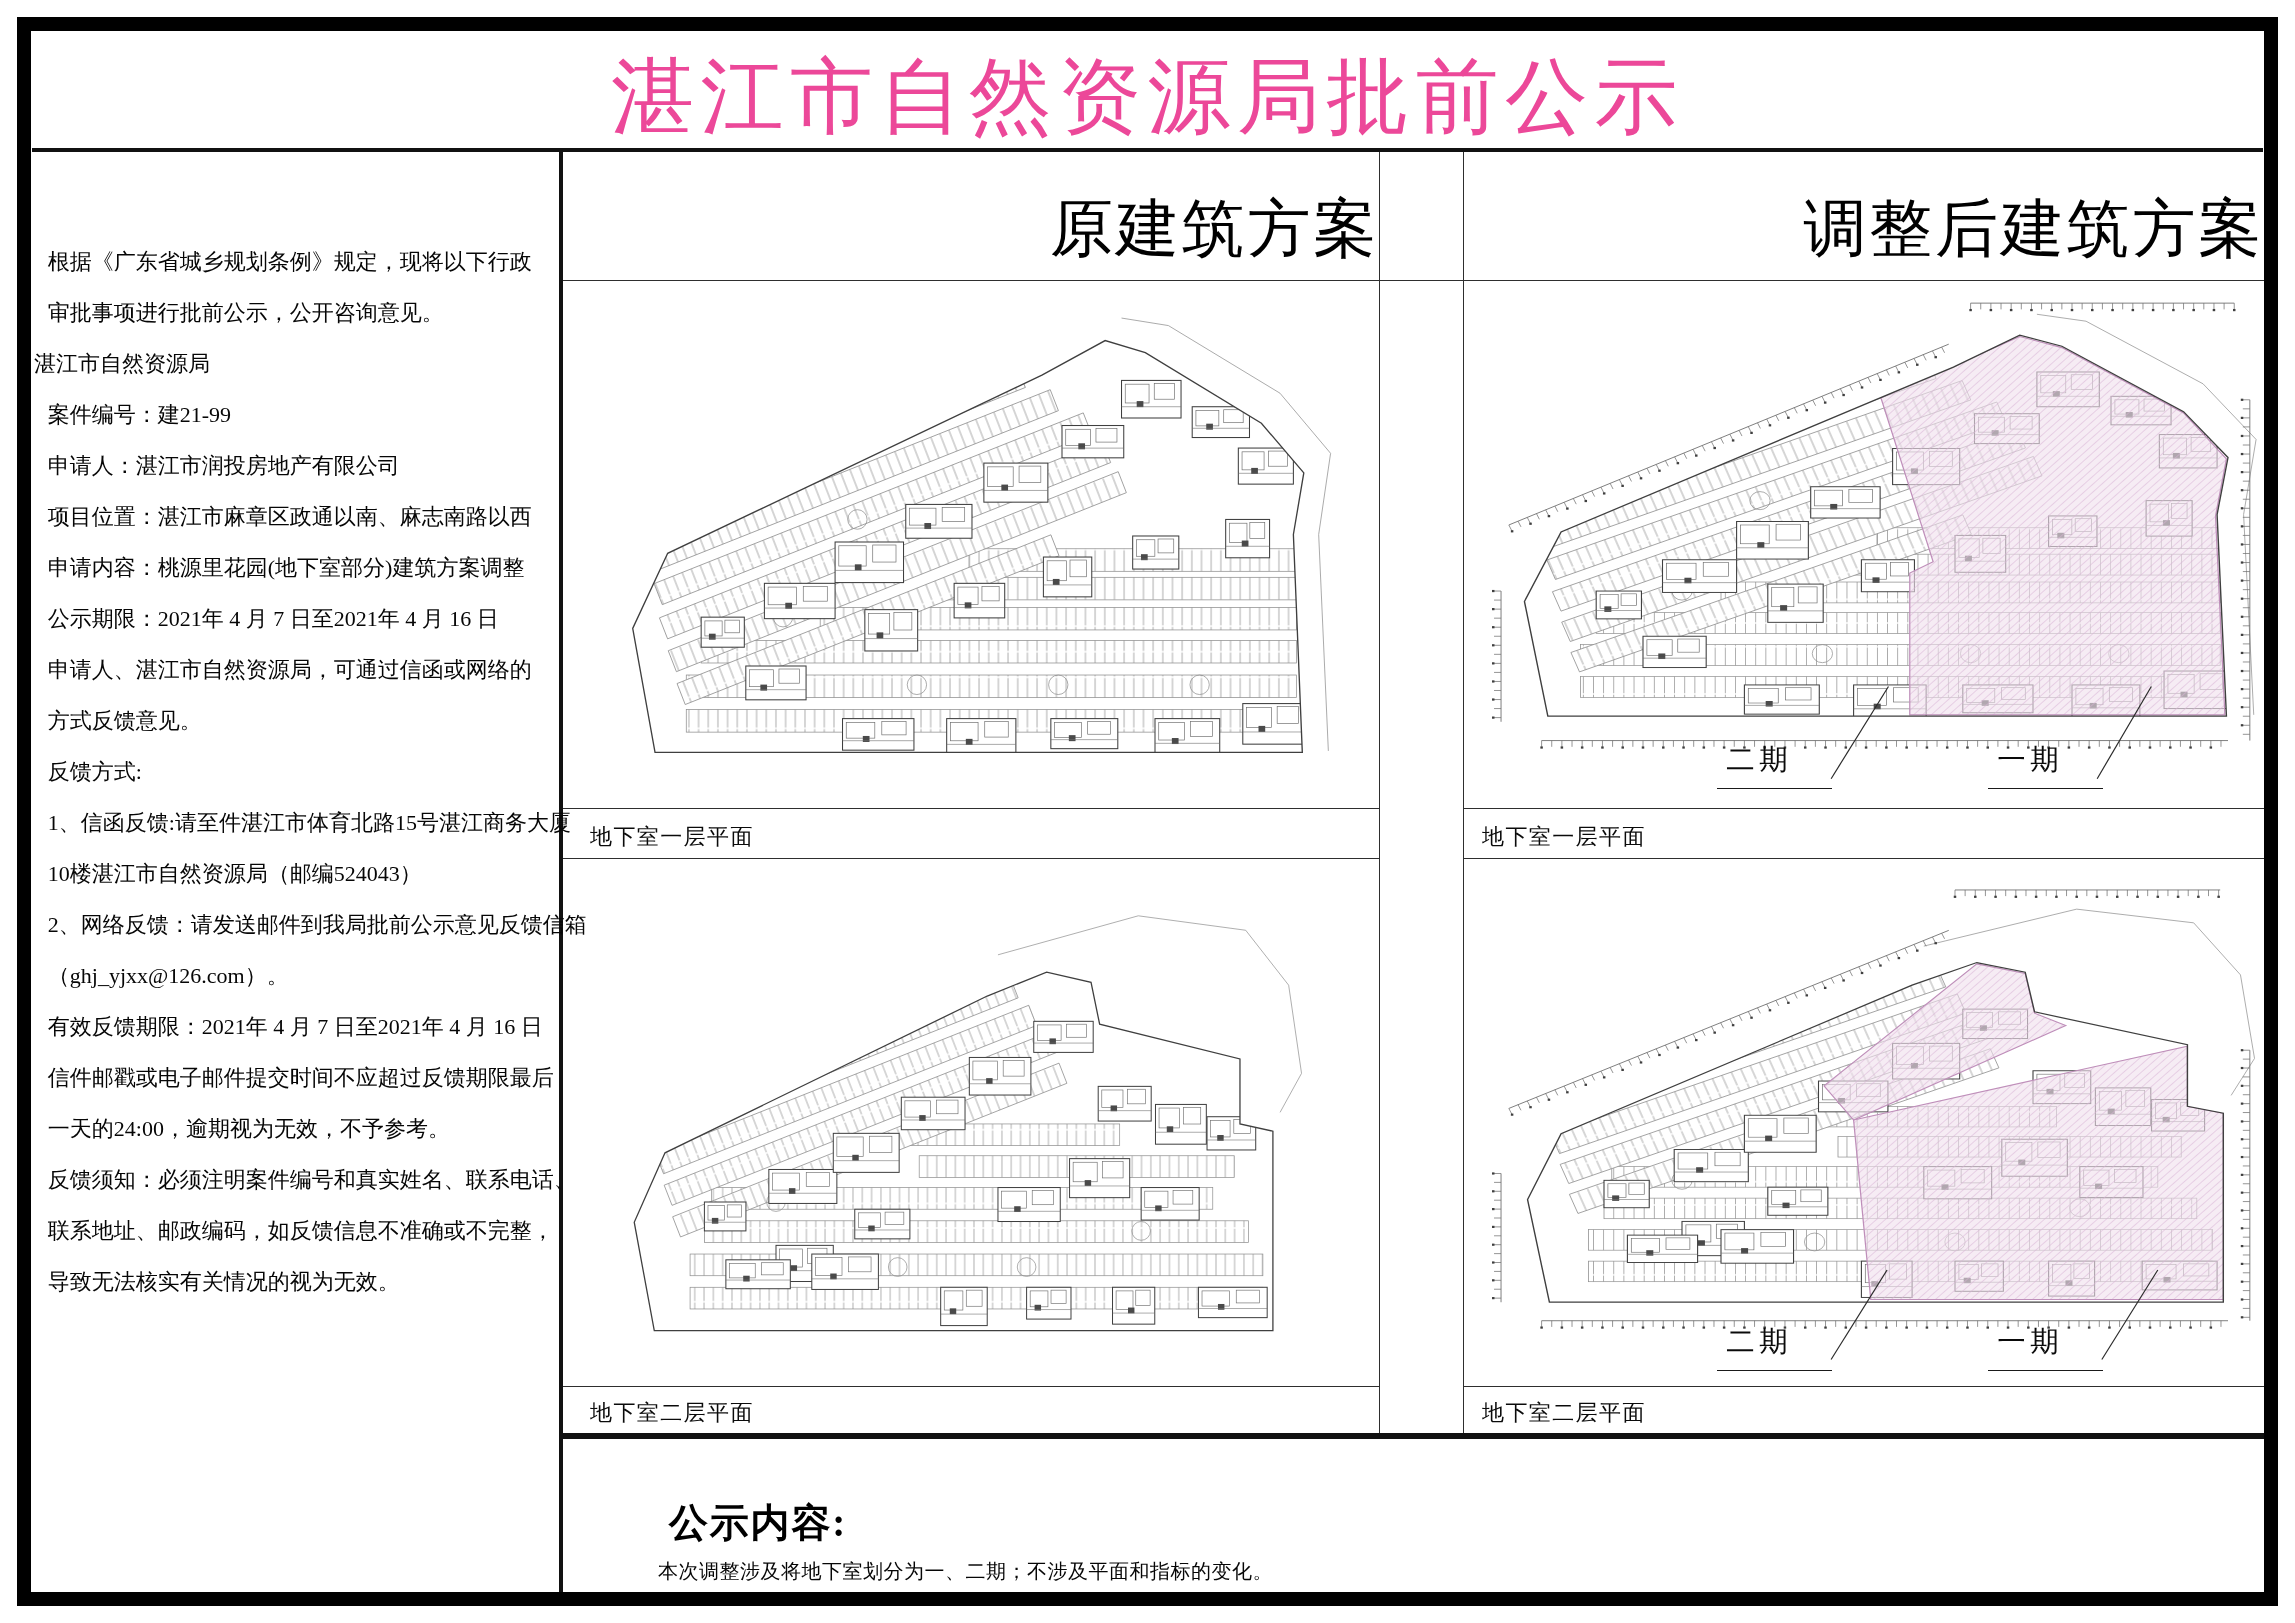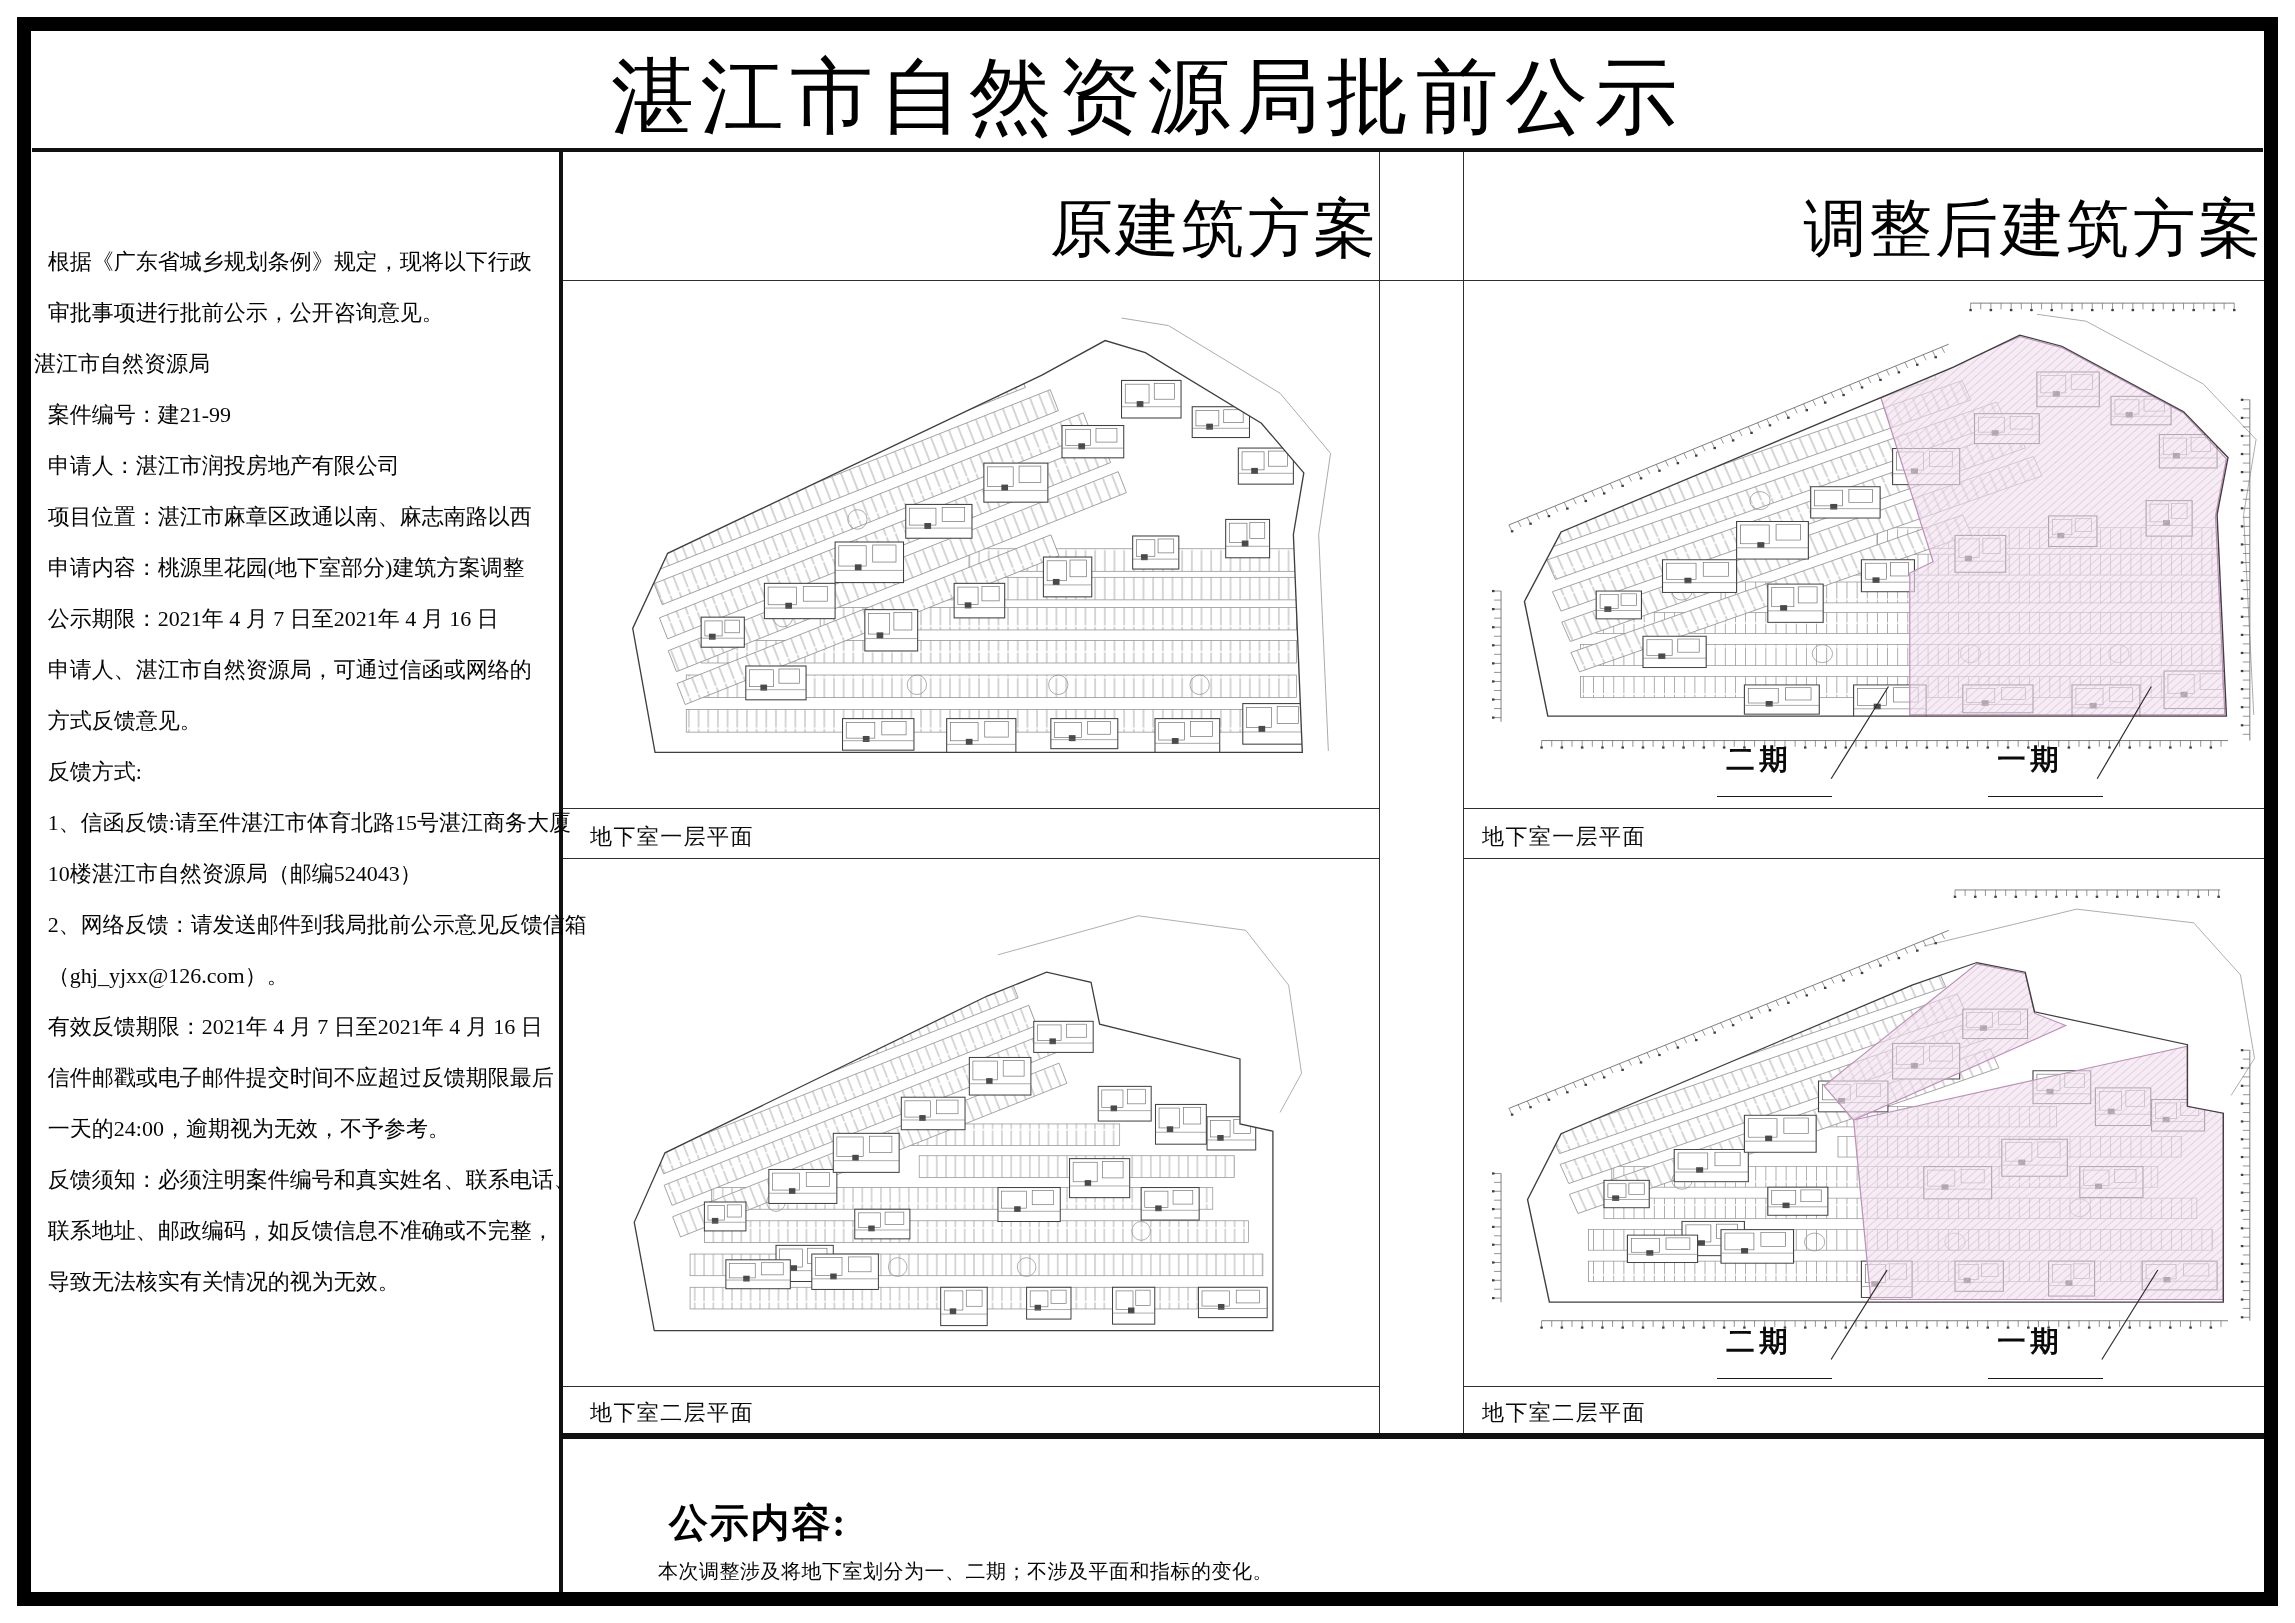--- a/index.html
+++ b/index.html
@@ -3,30 +3,30 @@
 <meta charset="utf-8">
 <style>
   html,body{margin:0;padding:0;background:#ffffff;}
   body{font-family:"Liberation Serif", serif; width:2295px; height:1624px; position:relative;}
   #page{position:absolute; left:0; top:0; width:2295px; height:1624px; background:#fff; overflow:hidden;}
   .frame{position:absolute; left:17.4px; top:17.4px; width:2261px; height:1589px; border:14.7px solid #000; box-sizing:border-box;}
   .hline{position:absolute; background:#111;}
   .vline{position:absolute; background:#111;}
   .thin{background:#2e2e2e;}
   .title{position:absolute; left:32px; top:42px; width:2231px; text-align:center;
-         font-size:83px; letter-spacing:6.4px; color:#000000; font-family:"Liberation Serif", serif; white-space:nowrap;}
+         font-size:83px; letter-spacing:6.4px; color:#ec4899; font-family:"Liberation Serif", serif; white-space:nowrap;}
   .panel-header{position:absolute; text-align:right; font-size:63px; color:#000; letter-spacing:2.8px; white-space:nowrap;}
   .floor-label{position:absolute; font-size:22px; color:#0a0a0a; letter-spacing:1.4px; white-space:nowrap;}
   .left-text{position:absolute; left:34px; top:236px; width:526px;}
   .left-text .line{height:51px; line-height:51px; font-size:22px; color:#060606; padding-left:13.8px;
                    white-space:nowrap; overflow:visible;}
   .left-text .line.right{padding-right:60px; padding-left:0;}
-  .phase-label{position:absolute; font-family:"Liberation Sans", sans-serif; font-weight:bold;
+  .phase-label{position:absolute; font-family:"Liberation Sans", sans-serif; font-weight:normal;
                font-size:28.5px; letter-spacing:4.6px; color:#0a0a0a; border-bottom:1.8px solid #1a1a1a;
-               padding-left:9.2px; padding-bottom:17px; white-space:nowrap;}
+               padding-left:9.2px; padding-bottom:9px; white-space:nowrap;}
   .bottom-heading{position:absolute; left:657px; top:1496px; font-size:39px; font-weight:bold; color:#000; letter-spacing:1.8px;margin-left:12px;}
   .bottom-body{position:absolute; left:658px; top:1558px; font-size:20px; color:#060606; letter-spacing:0.5px; white-space:nowrap;}
   svg{position:absolute;}
 </style>
 </head>
 <body>
 
 <div id="page">
 
   <div class="frame"></div>

